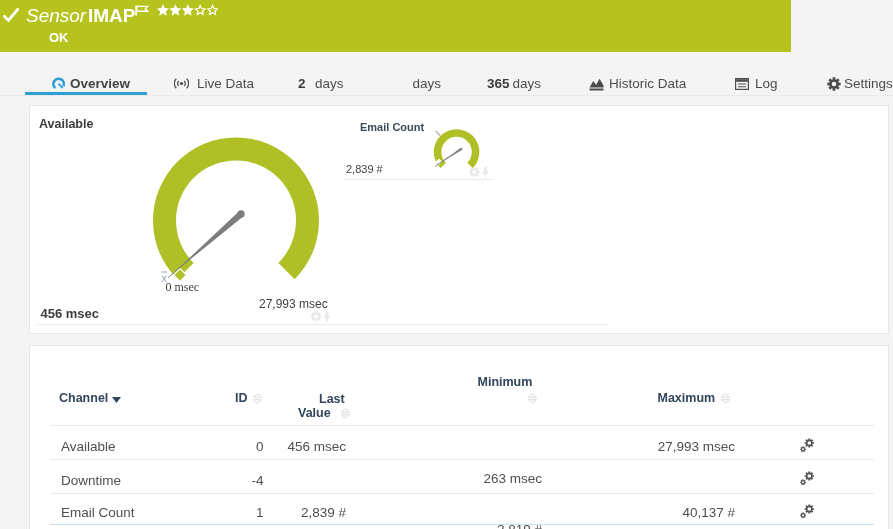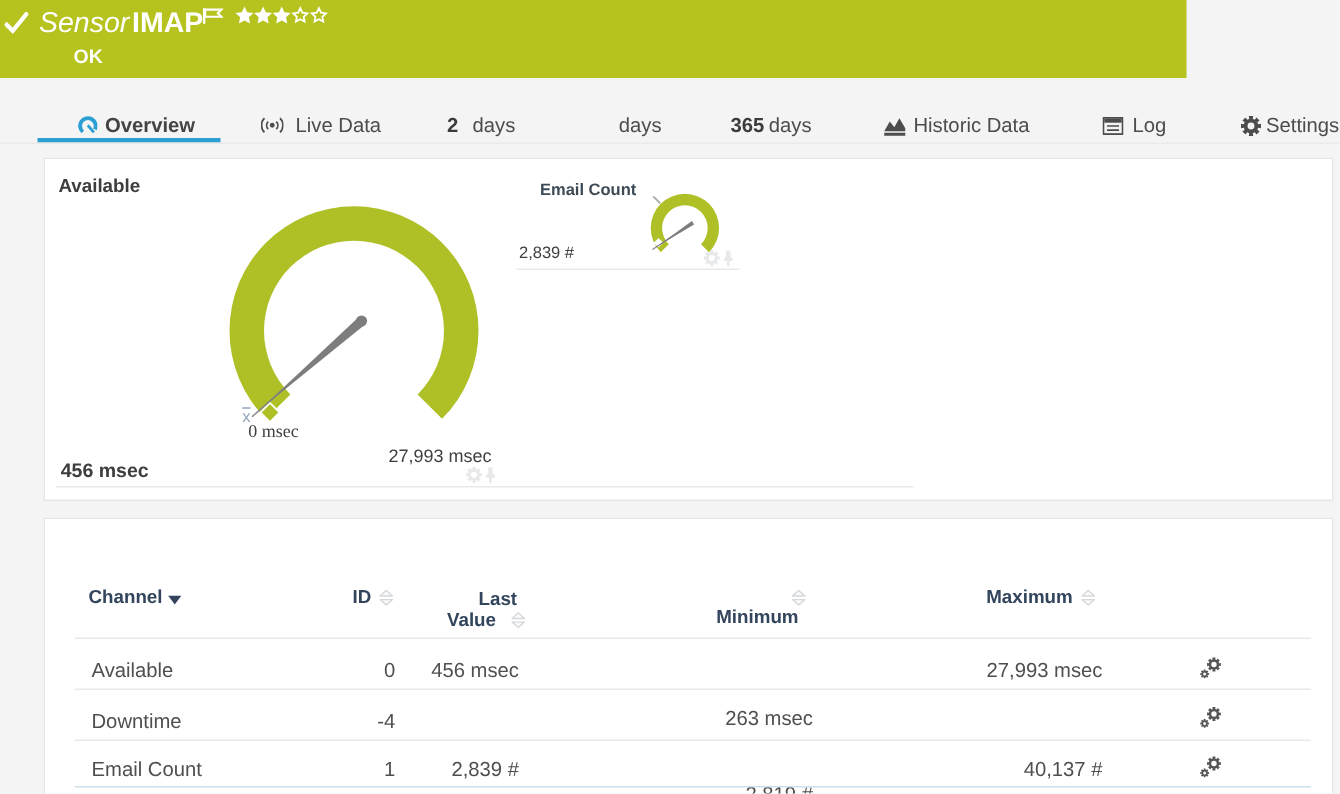--- a/index.html
+++ b/index.html
@@ -175,21 +175,21 @@
     </svg>
   <div class="th" style="left:205px; top:45px;">ID</div>
   <svg class="abs" style="left:223px; top:47px;" width="9" height="11">
       <use href="#sorticon"></use>
     </svg>
   <div class="th" style="left:289px; top:45.5px;">Last</div>
   <div class="th" style="left:268px; top:60px;">Value</div>
   <svg class="abs" style="left:311px; top:62px;" width="9" height="11">
       <use href="#sorticon"></use>
     </svg>
-  <div class="th" style="left:435.5px; top:58px;padding-left:12px;">Minimum</div>
+  <div class="th" style="left:435.5px; top:29px;padding-left:12px;">Minimum</div>
   <svg class="abs" style="left:498px; top:47px;" width="9" height="11">
       <use href="#sorticon"></use>
     </svg>
   <div class="th" style="left:627.5px; top:45px;">Maximum</div>
   <svg class="abs" style="left:691px; top:47px;" width="9" height="11">
       <use href="#sorticon"></use>
     </svg>
 
   <div class="hline" style="left:19.5px; top:79px; width:824px;"></div>
   <div class="td" style="left:31px; top:93px;">Available</div>

